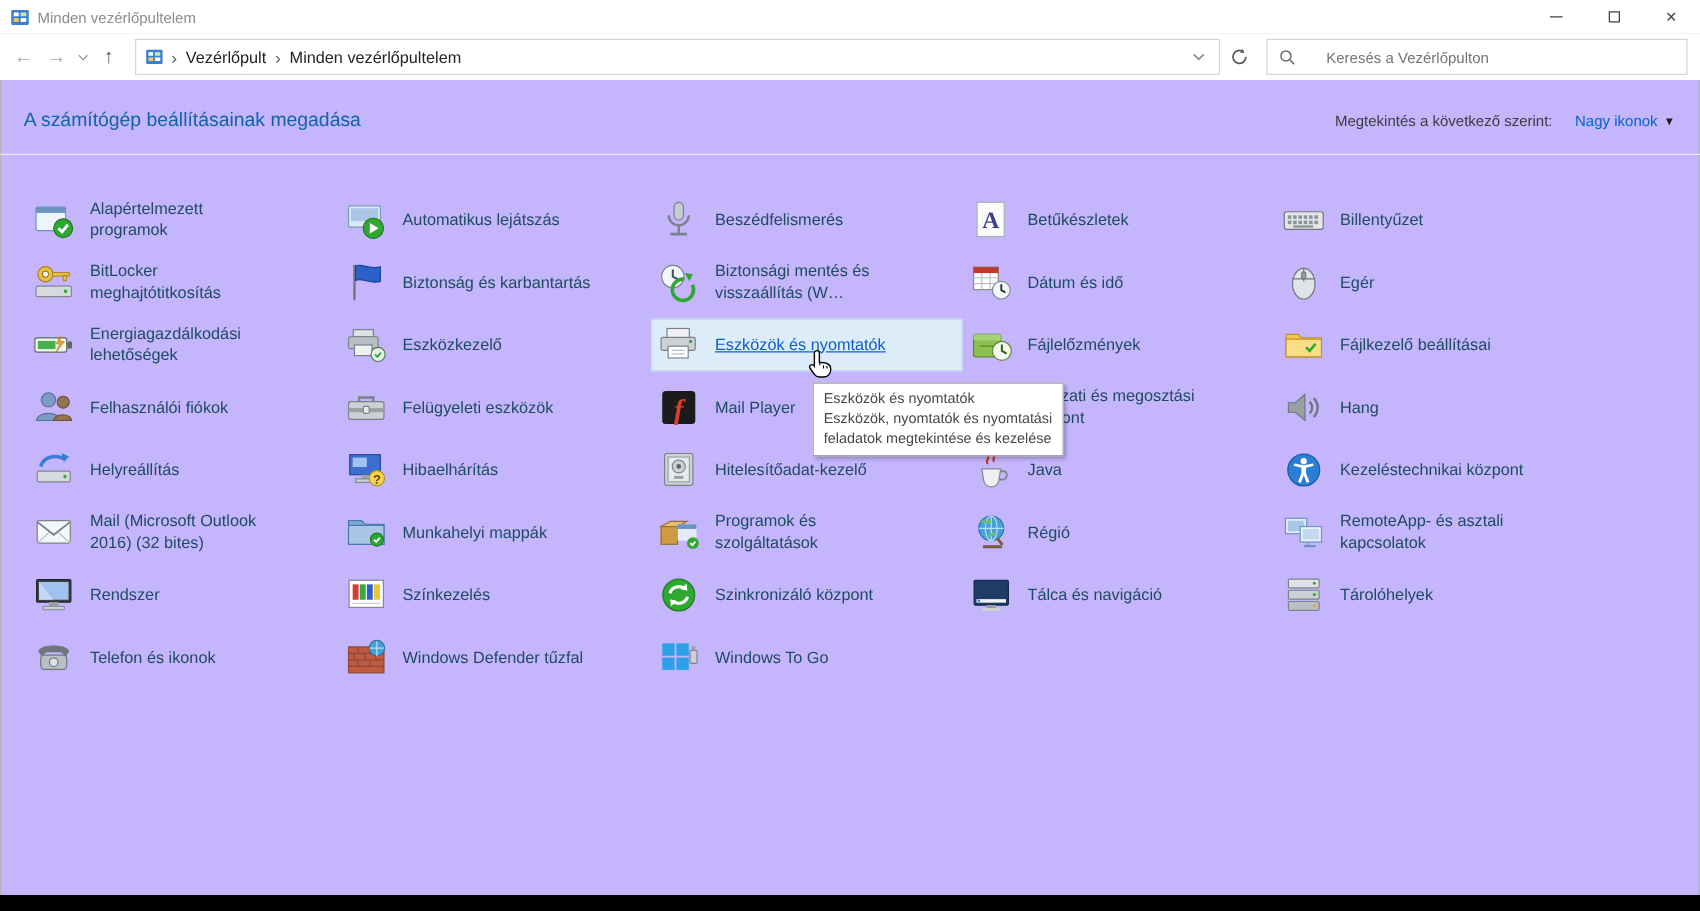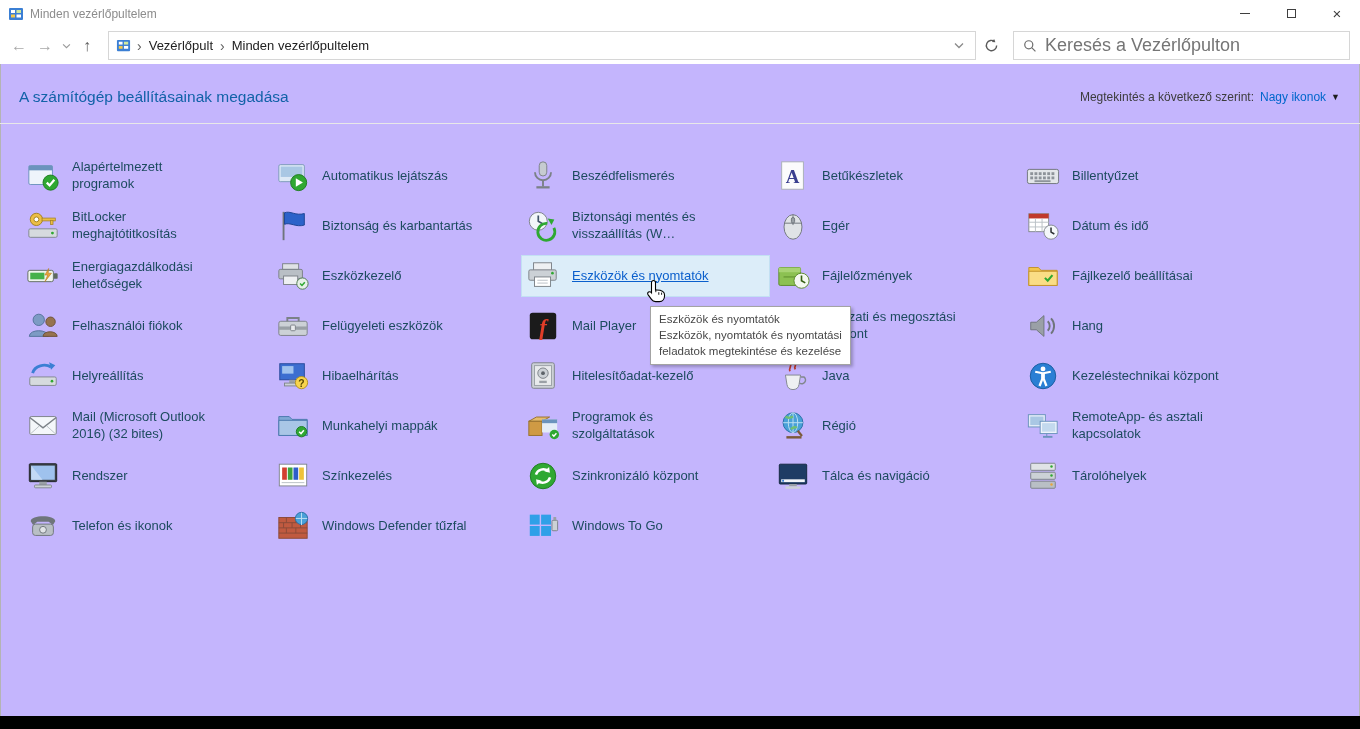--- a/index.html
+++ b/index.html
@@ -21,26 +21,26 @@
   .navbar{ height:37px; display:flex; align-items:center; padding:0 10px 0 6px; background:#fff; }
   .nav-btn{ width:26px; height:28px; display:flex; align-items:center; justify-content:center; font-size:16px; color:#a8a8a8; flex:none; }
   .nav-btn.up{ color:#5f5f5f; }
   .nav-btn.small{ width:16px; }
   .address-bar{ flex:1; height:29px; border:1px solid #d6d6d6; display:flex; align-items:center; padding:0 7px; margin-left:8px; font-size:13px; color:#222; background:#fff; }
   .crumb{ padding:0 4px; white-space:nowrap; }
   .crumb-sep{ color:#5f5f5f; font-size:14px; padding:0 3px; }
   .addr-caret{ margin-left:auto; display:flex; align-items:center; padding:0 4px; }
   .refresh-btn{ width:30px; height:29px; display:flex; align-items:center; justify-content:center; flex:none; }
   .search-box{ width:337px; height:29px; border:1px solid #d6d6d6; display:flex; align-items:center; padding:0 9px; margin-left:7px; flex:none; background:#fff; }
-  .search-box input{ border:none; outline:none; flex:1; font-size:18px; color:#333; margin-left:8px; font-family:"Liberation Sans",sans-serif; background:transparent; }
+  .search-box input{ border:none; outline:none; flex:1; font-size:12px; color:#333; margin-left:24px; font-family:"Liberation Sans",sans-serif; background:transparent; }
   .search-box input::placeholder{ color:#757575; opacity:1; }
   
   .header-row{ display:flex; align-items:center; padding:24px 20px 17px 19px; border-bottom:1px solid #e8e8e8;justify-content:center; }
   .page-title{ font-size:15.5px; color:#1262a8; }
-  .view-by{ margin-left:auto; display:flex; align-items:center; font-size:12px; color:#3c3c3c; }
+  .view-by{ margin-left:auto; display:flex; align-items:center; font-size:12px; color:#3c3c3c;gap:12px; }
   .view-value{ color:#0066cc; margin-left:6px; display:flex; align-items:center; }
   .view-caret{ color:#1d1d1d; font-size:9px; margin-left:5px; }
   
   .grid{ position:absolute; left:26px; top:151px; width:1255px; display:grid; grid-template-columns:repeat(5,250px); grid-auto-rows:50px; }
   .cp-item{ position:relative; display:flex; align-items:center; height:50px; cursor:default; }
   .cp-item.hover::before{ content:""; position:absolute; left:-5px; top:4px; right:6px; bottom:4px; background:#dcedf9; border:1px solid #c3e0f3; z-index:0; }
   .cp-icon{ position:relative; z-index:1; width:34px; height:34px; flex:none; display:flex; align-items:center; justify-content:center; }
   .cp-label{ position:relative; z-index:1; margin-left:12px; width:153px; font-size:13px; line-height:1.3; color:#1d4b5f; }
   .cp-item.hover .cp-label{ color:#0b5fcc; text-decoration:underline; }
   
@@ -236,44 +236,44 @@
             <path d="M13 7v6l4.5 2.5" stroke="#41556b" stroke-width="1.8" fill="none"></path>
             <path d="M29.5 20a9 9 0 1 1-7-4.8" fill="none" stroke="#2fa832" stroke-width="3"></path>
             <path d="M23 10l7 1-3 6z" fill="#2fa832"></path>
           </svg>
         </span>
         <span class="cp-label">Biztonsági mentés és visszaállítás (W…</span>
       </div>
       <div class="cp-item">
         <span class="cp-icon">
           <svg width="34" height="34" viewBox="0 0 36 36">
-            <ellipse cx="18" cy="19" rx="9.5" ry="13" fill="#e0e3e6" stroke="#6f757b"></ellipse>
-            <line x1="18" y1="6" x2="18" y2="17" stroke="#6f757b"></line>
-            <path d="M8.5 15h19" stroke="#6f757b" fill="none"></path>
-            <rect x="16.3" y="9" width="3.4" height="6" rx="1.7" fill="#9aa0a6" stroke="#6f757b"></rect>
-          </svg>
-        </span>
-        <span class="cp-label">Egér</span>
-      </div>
-      <div class="cp-item">
-        <span class="cp-icon">
-          <svg width="34" height="34" viewBox="0 0 36 36">
             <rect x="3" y="5" width="21" height="19" fill="#fff" stroke="#81878d"></rect>
             <rect x="3" y="5" width="21" height="5" fill="#c0392b"></rect>
             <g stroke="#b9bfc5">
               <line x1="3" y1="14" x2="24" y2="14"></line>
               <line x1="3" y1="19" x2="24" y2="19"></line>
               <line x1="10" y1="10" x2="10" y2="24"></line>
               <line x1="17" y1="10" x2="17" y2="24"></line>
             </g>
             <circle cx="26.5" cy="24.5" r="7.5" fill="#f4f7fa" stroke="#81878d"></circle>
             <path d="M26.5 19.5v5l3.5 2" stroke="#2b2f33" stroke-width="1.6" fill="none"></path>
           </svg>
         </span>
         <span class="cp-label">Dátum és idő</span>
+      </div>
+      <div class="cp-item">
+        <span class="cp-icon">
+          <svg width="34" height="34" viewBox="0 0 36 36">
+            <ellipse cx="18" cy="19" rx="9.5" ry="13" fill="#e0e3e6" stroke="#6f757b"></ellipse>
+            <line x1="18" y1="6" x2="18" y2="17" stroke="#6f757b"></line>
+            <path d="M8.5 15h19" stroke="#6f757b" fill="none"></path>
+            <rect x="16.3" y="9" width="3.4" height="6" rx="1.7" fill="#9aa0a6" stroke="#6f757b"></rect>
+          </svg>
+        </span>
+        <span class="cp-label">Egér</span>
       </div>
       <div class="cp-item">
         <span class="cp-icon">
           <svg width="34" height="34" viewBox="0 0 36 36">
             <rect x="2" y="12" width="27" height="12" rx="2" fill="#f0f5ee" stroke="#5e6a5e"></rect>
             <rect x="29.5" y="15" width="4" height="6" rx="1" fill="#5e6a5e"></rect>
             <rect x="4.5" y="14.5" width="15" height="7" fill="#45b14a"></rect>
             <path d="M24 10l-4 7h3l-3 7 7-9h-3.5z" fill="#e8a33d" stroke="#b57a1e" stroke-width=".6"></path>
           </svg>
         </span>

